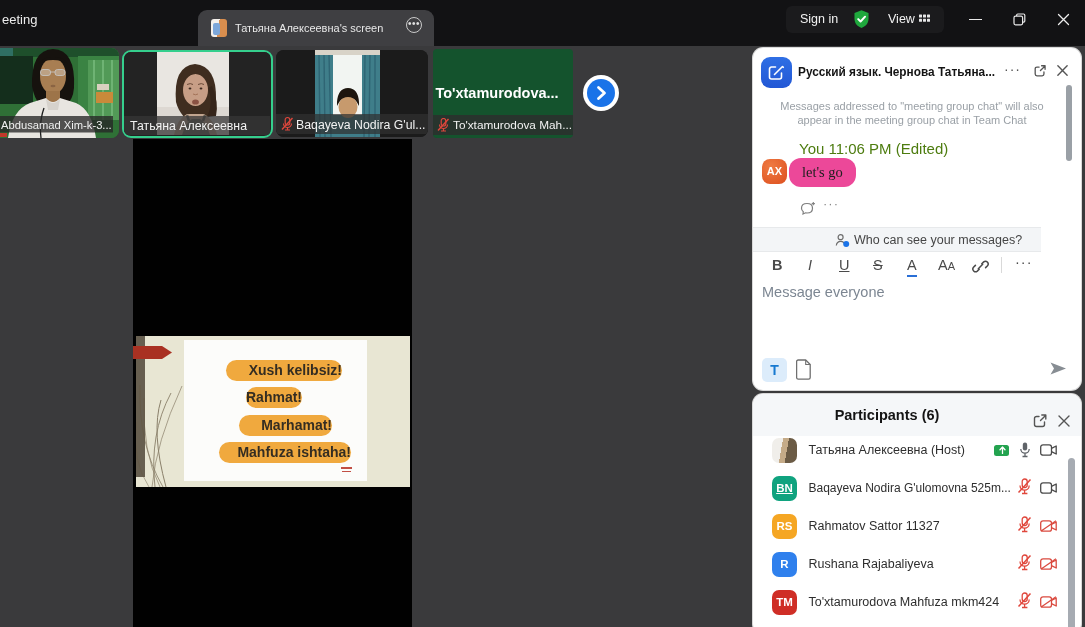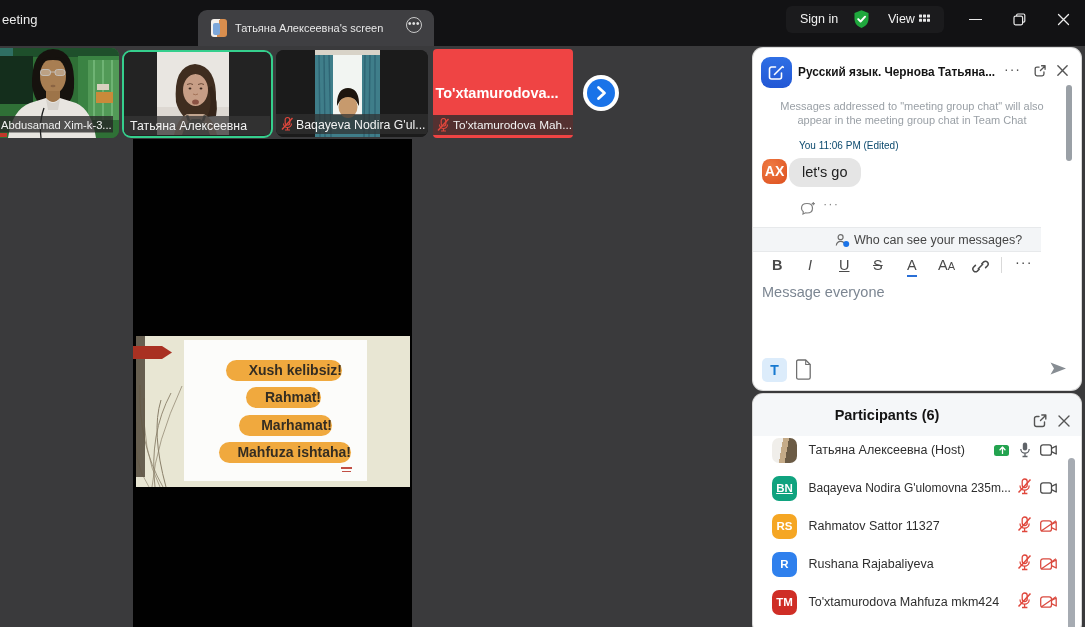--- a/index.html
+++ b/index.html
@@ -56,21 +56,21 @@
     <g fill="none" stroke="#655841" opacity="0.72">
       <path d="M27 151 Q2 108 4 49" stroke-width="0.8"></path>
       <path d="M24 151 Q6 116 8 62" stroke-width="0.7"></path>
       <path d="M19 151 Q13 98 35 57" stroke-width="0.9"></path>
       <path d="M16 151 Q20 106 46 50" stroke-width="0.7"></path>
       <path d="M13 151 Q-4 126 0 86" stroke-width="0.6"></path>
       <path d="M30 151 Q15 96 25 64" stroke-width="1.0"></path>
     </g>
   </svg>
   <div class="abs pill" style="left:90px;top:24px;width:116px;">Xush kelibsiz!</div>
-  <div class="abs pill" style="left:110px;top:51px;width:75px;">Rahmat!</div>
+  <div class="abs pill" style="left:110px;top:51px;width:56px;">Rahmat!</div>
   <div class="abs pill" style="left:103px;top:79px;width:93px;">Marhamat!</div>
   <div class="abs pill" style="left:83px;top:106px;width:132px;">Mahfuza ishtaha!</div>
   <svg class="abs" style="left:-3px;top:10px;" width="40" height="13" viewBox="0 0 40 13">
     <polygon points="0,0 29,0 39,6.5 29,13 0,13" fill="#a93122"></polygon>
   </svg>
   <div class="abs" style="left:205px;top:131px;width:11px;height:1.5px;background:#c24f44;"></div>
   <div class="abs" style="left:206px;top:134.5px;width:9px;height:1.5px;background:#c24f44;"></div>
 </div>
 <style>
   .pill { height:21px; background:#f0a93e; border-radius:10.5px; color:#342d22;
@@ -150,21 +150,21 @@
     <rect x="0" y="64" width="152" height="20" fill="rgba(48,48,48,0.72)"></rect>
     <g transform="translate(5,67)">
       <rect x="4.2" y="0.5" width="4.6" height="7.5" rx="2.3" fill="none" stroke="#e0473c" stroke-width="1.2"></rect>
       <path d="M2.5 6.5 a4 4 0 0 0 8 0 M6.5 10.5 v2.5 M4 13 h5" fill="none" stroke="#e0473c" stroke-width="1.2"></path>
       <line x1="1" y1="12.5" x2="11.5" y2="1" stroke="#e0473c" stroke-width="1.4"></line>
     </g>
     <text x="20" y="78.5" font-family="Liberation Sans" font-size="12.3" fill="#f2f2f2">Baqayeva Nodira G'ul...</text>
   </svg>
 </div>
 
-<div class="abs" style="left:433px;top:49px;width:140px;height:89px;border-radius:4px;overflow:hidden;background:#ef4444;">
+<div class="abs" style="left:433px;top:49px;width:140px;height:89px;border-radius:4px;overflow:hidden;background:#14532d;">
   <div class="abs" style="left:0;top:36px;width:128px;text-align:center;font-size:14.5px;font-weight:bold;color:#fff;white-space:nowrap;">To'xtamurodova...</div>
   <div class="abs" style="left:0;top:66px;width:140px;height:20px;background:rgba(45,45,45,0.8);"></div>
   <svg class="abs" style="left:4px;top:69px;" width="13" height="14" viewBox="0 0 13 14">
     <rect x="4.2" y="0.5" width="4.6" height="7.5" rx="2.3" fill="none" stroke="#e0473c" stroke-width="1.2"></rect>
     <path d="M2.5 6.5 a4 4 0 0 0 8 0 M6.5 10.5 v2.5 M4 13 h5" fill="none" stroke="#e0473c" stroke-width="1.2"></path>
     <line x1="1" y1="12.5" x2="11.5" y2="1" stroke="#e0473c" stroke-width="1.4"></line>
   </svg>
   <div class="abs" style="left:20px;top:69px;font-size:11.8px;color:#f2f2f2;white-space:nowrap;">To'xtamurodova Mah...</div>
 </div>
 
@@ -187,23 +187,23 @@
   <svg class="abs" style="left:280px;top:16px;" width="14" height="14" viewBox="0 0 16 16">
     <path d="M7 3.5 H4.5 A2 2 0 0 0 2.5 5.5 v6 a2 2 0 0 0 2 2 h6 a2 2 0 0 0 2 -2 V9" fill="none" stroke="#555" stroke-width="1.5" stroke-linecap="round"></path>
     <path d="M8.5 7.5 L13.8 2.2 M9.8 2 h4 v4" fill="none" stroke="#555" stroke-width="1.5" stroke-linecap="round" stroke-linejoin="round"></path>
   </svg>
   <svg class="abs" style="left:303px;top:16px;" width="13" height="13" viewBox="0 0 14 14">
     <path d="M2 2 L12 12 M12 2 L2 12" stroke="#555" stroke-width="1.5" stroke-linecap="round"></path>
   </svg>
 
   <div class="abs" style="left:0;top:51px;width:318px;text-align:center;font-size:11px;line-height:14px;color:#9aa0a6;">Messages addressed to "meeting group chat" will also<br>appear in the meeting group chat in Team Chat</div>
 
-  <div class="abs" style="left:46px;top:92px;font-size:10px;color:#0c4a6e;">You 11:06 PM (Edited)</div>
-  <div class="abs" style="left:9px;top:111px;width:25px;height:25px;border-radius:8px;background:radial-gradient(circle at 35% 30%,#ef7b43,#dd4f1e);color:#fff;font-size:14px;font-weight:bold;text-align:center;line-height:25px;">AX</div>
-  <div class="abs" style="left:36px;top:110px;height:29px;padding:0 13px;background:#e5e5e5;border-radius:12px;font-size:14.5px;line-height:29px;color:#202020;">let's go</div>
+  <div class="abs" style="left:46px;top:92px;font-size:15px;color:#4d7c0f;">You 11:06 PM (Edited)</div>
+  <div class="abs" style="left:9px;top:111px;width:25px;height:25px;border-radius:8px;background:radial-gradient(circle at 35% 30%,#ef7b43,#dd4f1e);color:#fff;font-size:11px;font-weight:bold;text-align:center;line-height:25px;">AX</div>
+  <div class="abs" style="left:36px;top:110px;height:29px;padding:0 13px;background:#ec4899;border-radius:12px;font-size:14.5px;line-height:29px;color:#202020;font-family:Liberation Serif, serif;">let's go</div>
   <svg class="abs" style="left:47px;top:153px;" width="16" height="15" viewBox="0 0 16 15">
     <path d="M7 2.5 C3.5 2.5 1.5 4.5 1.5 7.2 C1.5 8.8 2.3 10 3.3 10.8 L3 13 L5.6 11.8 C6.1 11.9 6.5 12 7 12 C10.5 12 12.5 10 12.5 7.2 C12.5 4.6 10.5 2.5 7 2.5 Z" fill="none" stroke="#7f7f7f" stroke-width="1.2"></path>
     <path d="M13.3 1 v3.2 M11.7 2.6 h3.2" stroke="#7f7f7f" stroke-width="1.1"></path>
   </svg>
   <div class="abs" style="left:70px;top:148px;font-size:13px;color:#888;letter-spacing:1px;">···</div>
 
   <div class="abs" style="left:0;top:179px;width:288px;height:25px;background:#f3f5f7;border-top:1px solid #e7e9eb;border-bottom:1px solid #e7e9eb;">
     <svg class="abs" style="left:82px;top:5px;" width="15" height="15" viewBox="0 0 15 15">
       <circle cx="5.6" cy="4.2" r="2.5" fill="none" stroke="#6d6d6d" stroke-width="1.2"></circle>
       <path d="M1.3 12.5 a4.4 4.8 0 0 1 8.7 0" fill="none" stroke="#6d6d6d" stroke-width="1.2"></path>
@@ -263,21 +263,21 @@
   <svg class="abs" style="left:266px;top:48px;" width="12" height="16" viewBox="0 0 12 16">
     <rect x="3.8" y="0.5" width="4.4" height="8" rx="2.2" fill="#5f6368"></rect>
     <path d="M1.8 7 a4.2 4.2 0 0 0 8.4 0 M6 11.5 v2.5 M3.5 14.5 h5" fill="none" stroke="#5f6368" stroke-width="1.3"></path>
   </svg>
   <svg class="abs" style="left:287px;top:50px;" width="17" height="12" viewBox="0 0 17 12">
     <rect x="0.7" y="0.8" width="10.8" height="10.4" rx="2.3" fill="none" stroke="#4a4a4a" stroke-width="1.3"></rect>
     <path d="M11.5 4.4 L16.2 2 V10 L11.5 7.6" fill="none" stroke="#4a4a4a" stroke-width="1.3" stroke-linejoin="round"></path>
   </svg>
 
   <div class="abs pav" style="left:19px;top:81.5px;background:#10a37f;text-decoration:underline;">BN</div>
-  <div class="abs pname" style="left:55.5px;top:87px;font-size:12px;">Baqayeva Nodira G'ulomovna 235m...</div>
+  <div class="abs pname" style="left:55.5px;top:87px;font-size:12px;">Baqayeva Nodira G'ulomovna 525m...</div>
   <svg class="abs micred" style="left:264px;top:84px;" width="15" height="17" viewBox="0 0 15 17">
     <rect x="5.2" y="1" width="5" height="8.5" rx="2.5" fill="none" stroke="#e0473c" stroke-width="1.3"></rect>
     <path d="M3 7.5 a4.6 4.6 0 0 0 9.2 0 M7.6 12.3 v2.7 M5 15.5 h5.4" fill="none" stroke="#e0473c" stroke-width="1.3"></path>
     <line x1="1.5" y1="14.5" x2="13.5" y2="1.5" stroke="#e0473c" stroke-width="1.5"></line>
   </svg>
   <svg class="abs" style="left:287px;top:88px;" width="17" height="12" viewBox="0 0 17 12">
     <rect x="0.7" y="0.8" width="10.8" height="10.4" rx="2.3" fill="none" stroke="#4a4a4a" stroke-width="1.3"></rect>
     <path d="M11.5 4.4 L16.2 2 V10 L11.5 7.6" fill="none" stroke="#4a4a4a" stroke-width="1.3" stroke-linejoin="round"></path>
   </svg>
 

